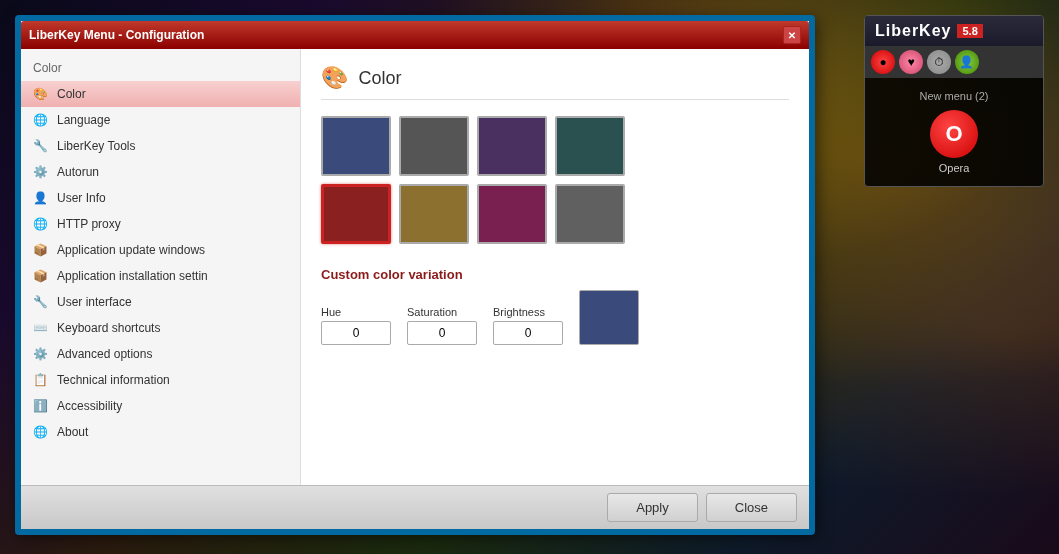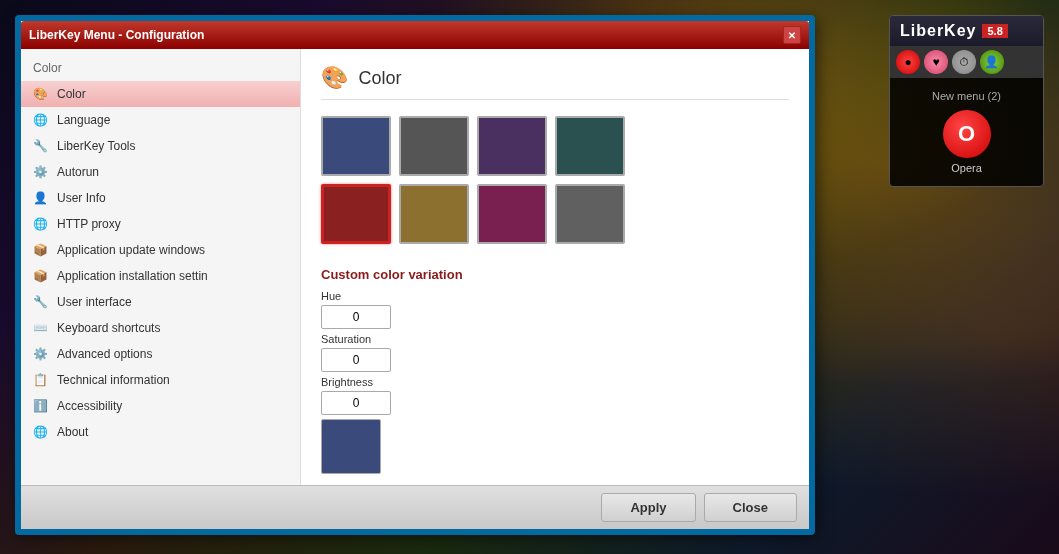--- a/index.html
+++ b/index.html
@@ -184,23 +184,22 @@
 
     .custom-color-title {
       color: #8b1a1a;
       font-weight: bold;
       font-size: 13px;
       margin-bottom: 8px;
     }
 
     .custom-color-controls {
       display: flex;
-      align-items: flex-start;
-      gap: 4px;
-      flex-direction: column;
+      align-items: flex-end;
+      gap: 16px;
     }
 
     .custom-color-field {
       display: flex;
       flex-direction: column;
       gap: 3px;
     }
 
     .custom-color-field label {
       font-size: 11px;
@@ -236,41 +235,41 @@
       height: 44px;
       align-items: center;
     }
 
     .footer-btn {
       padding: 6px 28px;
       border-radius: 3px;
       border: 1px solid #999;
       cursor: pointer;
       font-size: 13px;
-      font-weight: bold;
+      font-weight: normal;
     }
 
     .footer-btn.apply {
       background: linear-gradient(180deg, #e8e8e8 0%, #d0d0d0 100%);
       color: #333;
       border-color: #aaa;
     }
 
     .footer-btn.close {
       background: linear-gradient(180deg, #e8e8e8 0%, #d0d0d0 100%);
       color: #333;
       border-color: #aaa;
     }
 
     
     .liberkey-panel {
       position: absolute;
       top: 15px;
       right: 15px;
-      width: 155px;
+      width: 180px;
       background: rgba(0,0,0,0.85);
       border: 1px solid #555;
       border-radius: 4px;
       z-index: 10;
       overflow: hidden;
     }
 
     .liberkey-header {
       background: linear-gradient(180deg, #2a2a3a 0%, #1a1a2a 100%);
       padding: 6px 10px;

